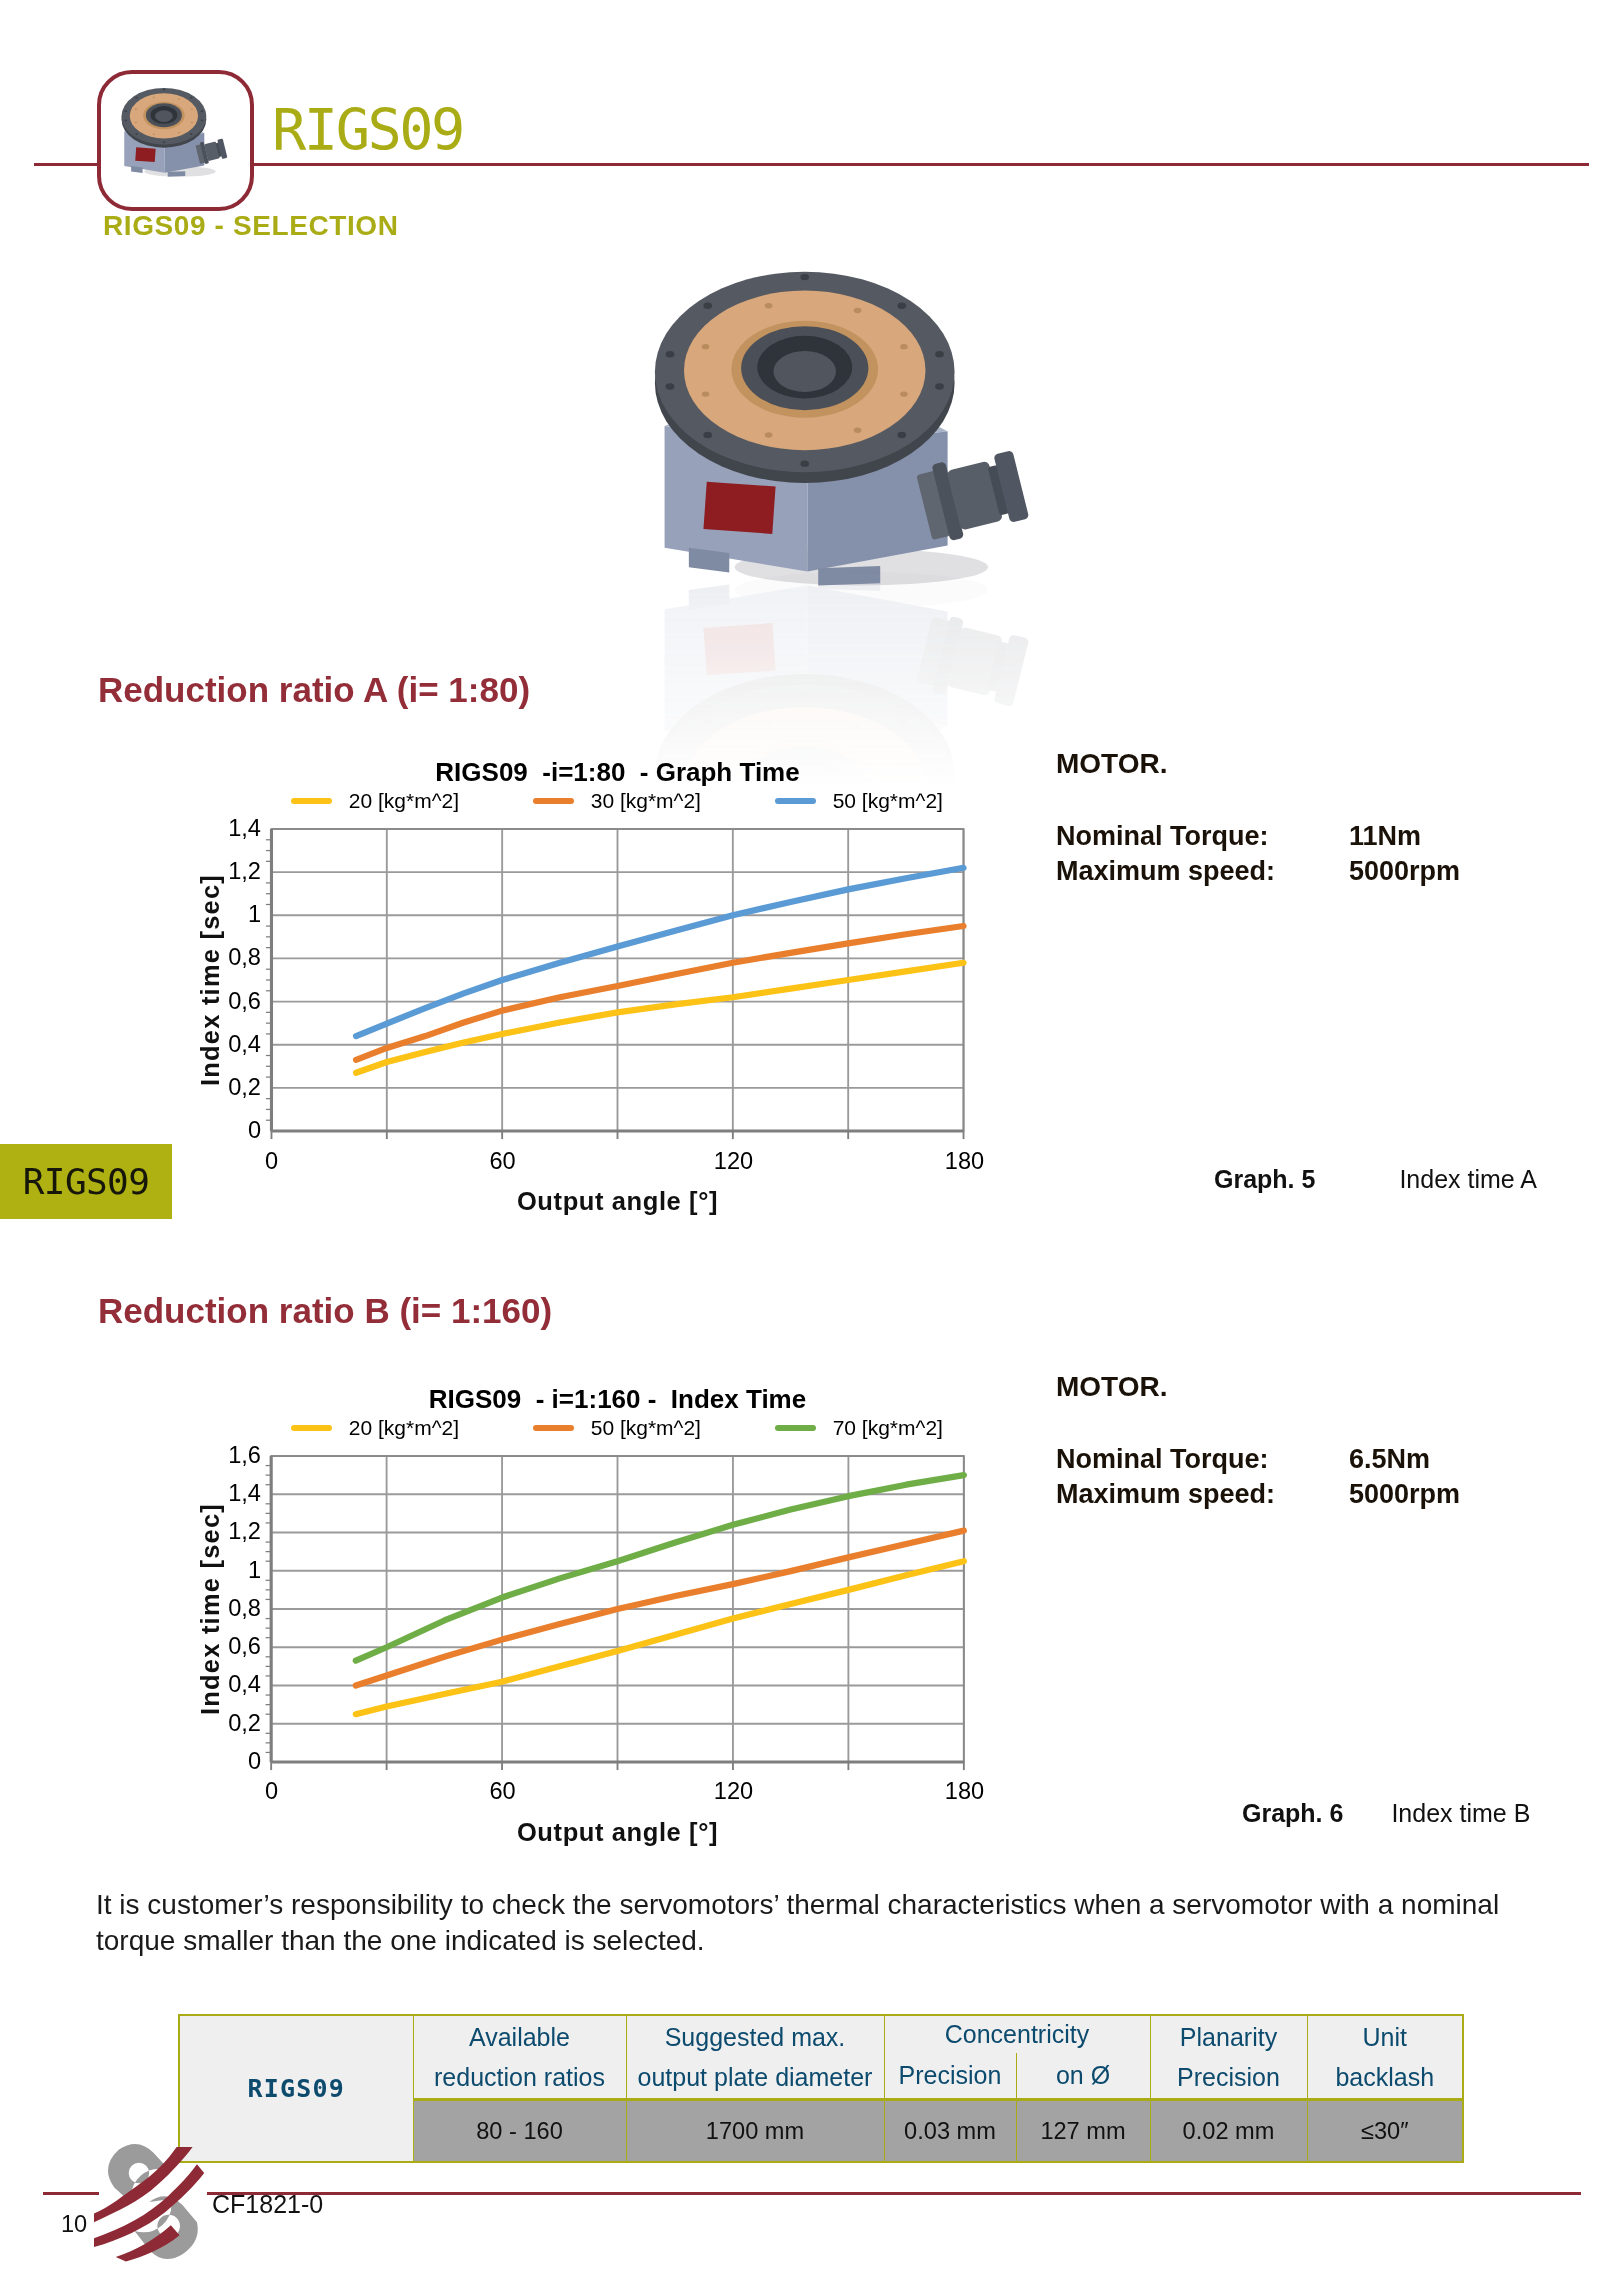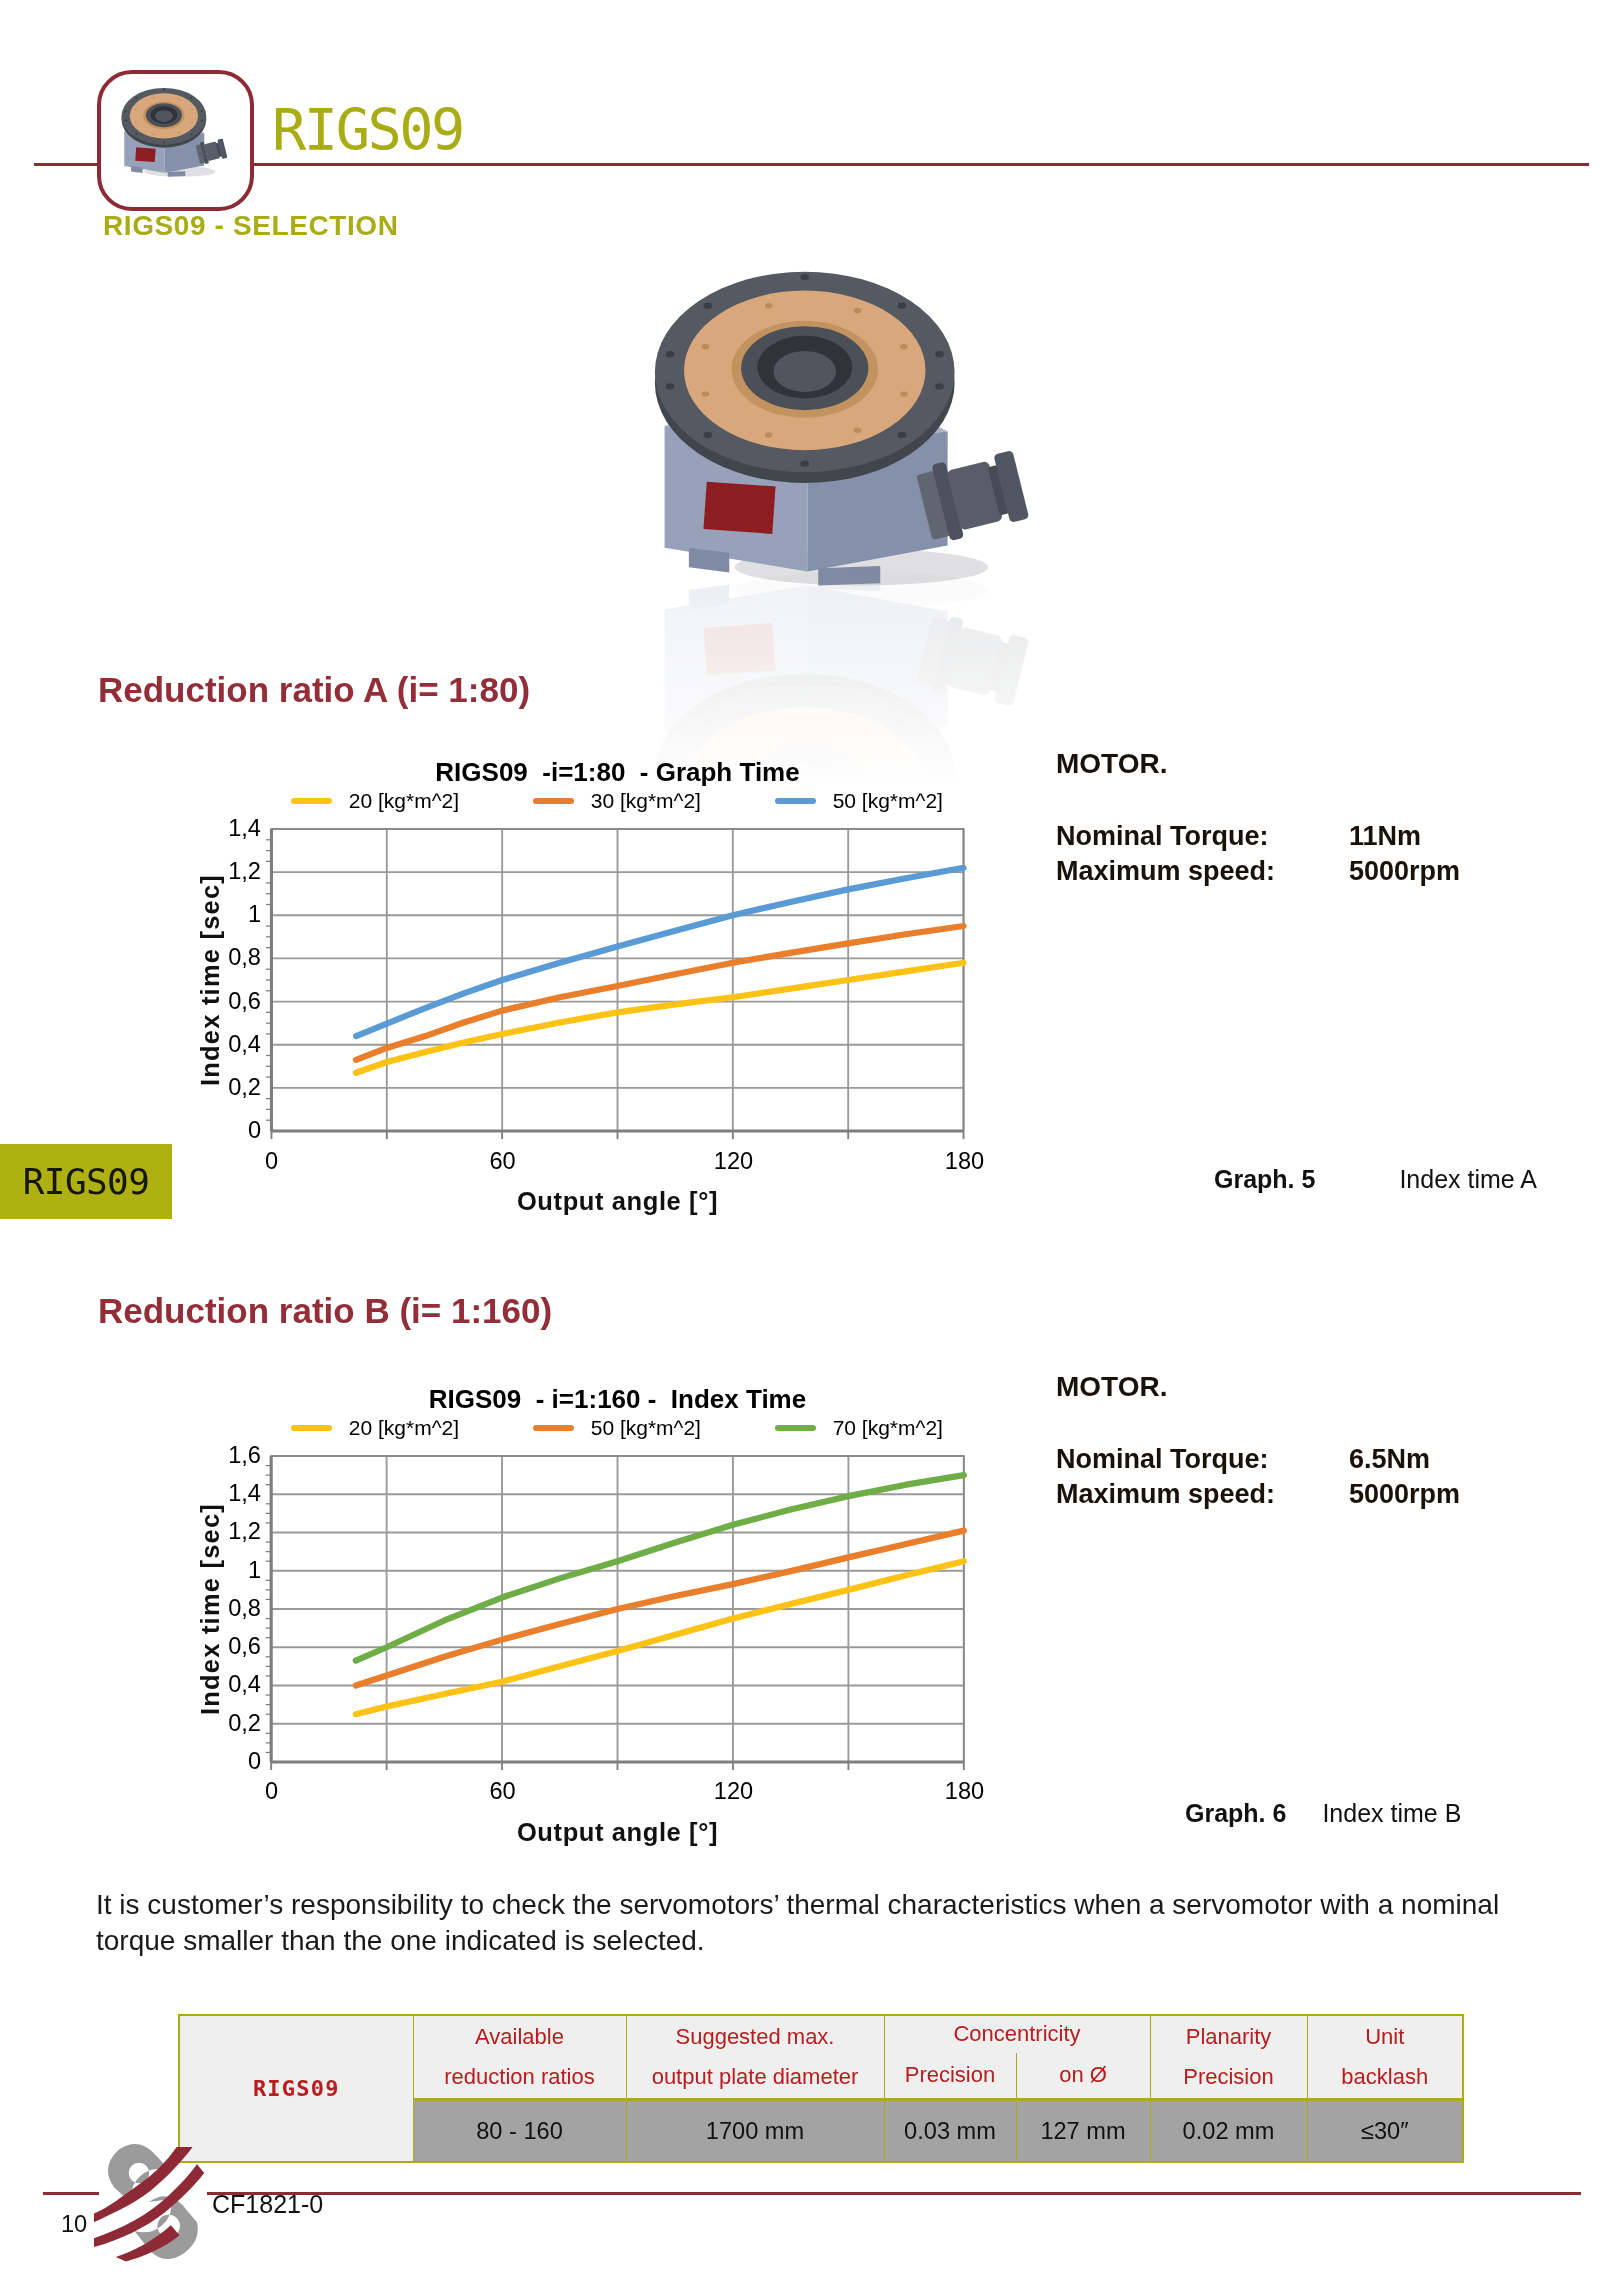--- a/index.html
+++ b/index.html
@@ -59,21 +59,21 @@
   .side-tab span{font-family:"DejaVu Sans Mono",monospace;font-size:36px;color:#16160a;letter-spacing:-0.6px;}
 
   
   .note{position:absolute;left:96px;top:1887px;width:1466px;font-size:28px;line-height:36px;color:#1a1a1a;}
 
   
   .spec-table{position:absolute;left:178px;top:2014px;border-collapse:collapse;table-layout:fixed;
               border:2.5px solid #a9ac15;}
   .spec-table td{border-left:1.9px solid #a9ac15;border-right:1.9px solid #a9ac15;
                  text-align:center;vertical-align:middle;}
-  .spec-table tr.hdr1 td, .spec-table tr.hdr2 td{background:#efefef;font-size:22px;color:#b91c1c;}
+  .spec-table tr.hdr1 td, .spec-table tr.hdr2 td{background:#efefef;font-size:25px;color:#0c4a6e;}
   .cell-2line{white-space:pre-line;line-height:40px;}
   .product-cell{background:#efefef;font-family:"DejaVu Sans Mono",monospace;font-weight:bold;
                 font-size:40px;color:#a9ac15;letter-spacing:1.2px;}
   .spec-table tr.data td{background:#a3a3a3;border-top:3.1px solid #a9ac15;font-size:23.6px;color:#111;height:58px;}
   .spec-table tr.hdr1 td{height:32px;}
   .spec-table tr.hdr2 td{height:40px;}
 
   
   .footer-rule{position:absolute;height:3.1px;background:#8e2a35;top:2192px;}
   #footer-rule-left{left:43px;width:56px;}
@@ -358,21 +358,21 @@
         <span class="motor-label">Nominal Torque:</span>
         <span class="motor-value">6.5Nm</span>
       </div>
       <div class="motor-row">
         <span class="motor-label">Maximum speed:</span>
         <span class="motor-value">5000rpm</span>
       </div>
     </div>
   </div>
 
-  <div class="graph-caption" style="left:1185px;top:1799px;">
+  <div class="graph-caption" style="left:1242px;top:1799px;gap:12px;">
     <span class="caption-label">Graph. 6</span>
     <span class="caption-text">Index time B</span>
   </div>
 
   <div class="note">It is customer’s responsibility to check the servomotors’ thermal characteristics when a servomotor with a nominal torque smaller than the one indicated is selected.</div>
 
   <table class="spec-table">
     <colgroup>
       <col style="width:234px">
         <col style="width:213px">

